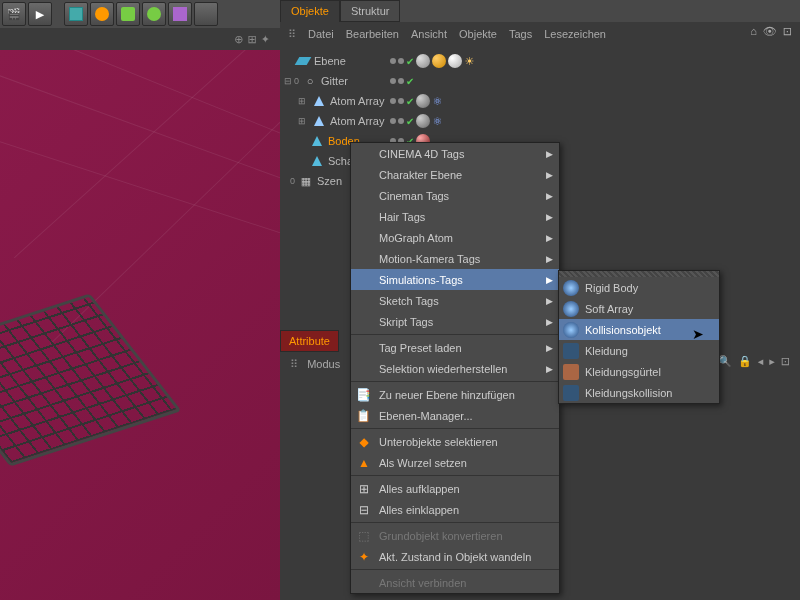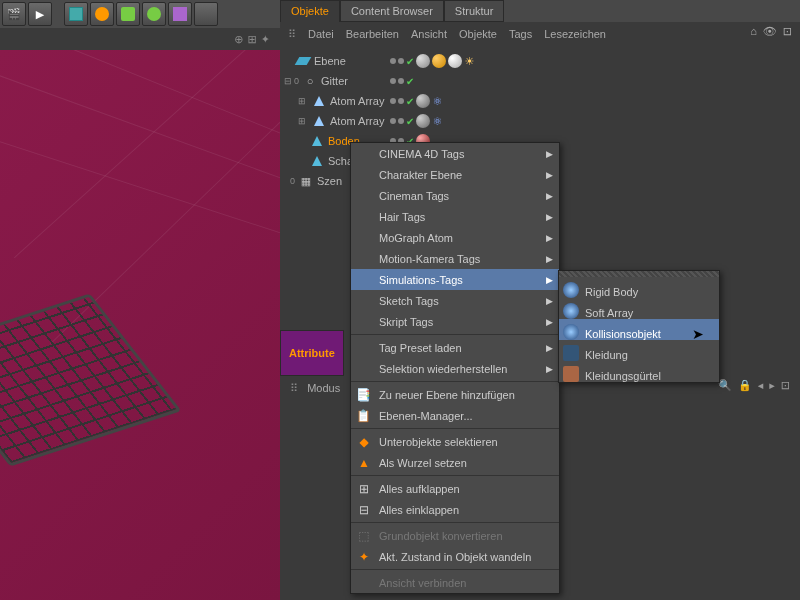--- a/index.html
+++ b/index.html
@@ -27,33 +27,33 @@
 .tree-icon { width: 14px; height: 14px; margin: 0 4px; display: inline-flex; align-items: center; justify-content: center; }
 .expand { color: #888; font-size: 9px; width: 10px; display: inline-block; }
 .plane-ico { width: 12px; height: 8px; background: #4ac; transform: skewX(-30deg); }
 .cone-ico { width: 0; height: 0; border-left: 5px solid transparent; border-right: 5px solid transparent; border-bottom: 10px solid #5bd; }
 .tag-col { position: absolute; left: 110px; top: 0; display: flex; align-items: center; gap: 2px; height: 20px; }
 .dot { width: 6px; height: 6px; border-radius: 50%; background: #666; }
 .dot.gr { background: #888; }
 .chk { color: #5c5; font-size: 10px; }
 .tag-ball { width: 14px; height: 14px; border-radius: 50%; display: inline-block; }
 .attr-panel { position: absolute; left: 280px; top: 330px; right: 0; background: #3a3a3a; }
-.attr-tab { display: inline-block; padding: 16px 8px; color: #f90; border: 1px solid #2a2a2a; background: #701a75; font-weight: bold; }
+.attr-tab { display: inline-block; padding: 4px 8px; color: #f90; border: 1px solid #2a2a2a; background: #7f1d1d; }
 .attr-bar { padding: 6px 10px; color: #aaa; position: relative; }
 .attr-icons { position: absolute; right: 10px; top: 3px; display: flex; gap: 6px; color: #999; }
 .context-menu { position: absolute; left: 350px; top: 142px; width: 210px; background: #4a4a4a; border: 1px solid #222; box-shadow: 2px 2px 6px rgba(0,0,0,0.5); z-index: 10; }
 .menu-item { display: flex; align-items: center; height: 21px; padding: 0 8px 0 28px; position: relative; color: #ccc; }
 .menu-item.hl { background: #5a7aa8; color: #fff; }
 .menu-item .arrow { position: absolute; right: 6px; font-size: 9px; }
 .menu-item .micon { position: absolute; left: 5px; width: 16px; height: 16px; display: flex; align-items: center; justify-content: center; font-size: 12px; }
 .menu-item.dis { color: #777; }
 .menu-sep { height: 1px; background: #333; margin: 2px 0; }
 .submenu { position: absolute; left: 558px; top: 270px; width: 162px; background: #4a4a4a; border: 1px solid #222; box-shadow: 2px 2px 6px rgba(0,0,0,0.5); z-index: 11; }
 .submenu-header { height: 6px; background: repeating-linear-gradient(45deg,#555 0,#555 2px,#444 2px,#444 4px); }
-.sub-item { display: flex; align-items: flex-end; height: 21px; padding: 0 0 0 26px; position: relative; color: #ccc; }
+.sub-item { display: flex; align-items: center; height: 21px; padding: 0 0 0 26px; position: relative; color: #ccc; }
 .sub-item.hl { background: #5a7aa8; color: #fff; }
 .sub-item .sicon { position: absolute; left: 4px; width: 16px; height: 16px; border-radius: 50%; }
 .cursor { position: absolute; left: 692px; top: 326px; font-size: 14px; color: #000; z-index: 20; pointer-events: none; }
 </style>
 </head>
 <body>
 
 <div class="toolbar">
   <div class="tool-btn">
       <span style="color:#fff">🎬</span>
@@ -91,21 +91,20 @@
   <div class="floor-line" style="top:80px;transform:rotate(20deg);left:-100px"></div>
   <div class="floor-line" style="top:140px;transform:rotate(18deg);left:-100px"></div>
   <div class="floor-line" style="top:40px;transform:rotate(-42deg);left:-50px"></div>
   <div class="floor-line" style="top:120px;transform:rotate(-44deg);left:-20px"></div>
   <div class="grid-obj"></div>
 </div>
 
 <div class="right-panel">
   <div class="tabs">
     <div class="tab active">Objekte</div>
-    <div class="tab">Content Browser</div>
     <div class="tab">Struktur</div>
   </div>
   <div class="menubar">
     <span style="color:#888;margin-left:-8px">⠿</span>
     <span>Datei</span>
     <span>Bearbeiten</span>
     <span>Ansicht</span>
     <span>Objekte</span>
     <span>Tags</span>
     <span>Lesezeichen</span>
@@ -321,15 +320,19 @@
       <span>Kollisionsobjekt</span>
     </div>
   <div class="sub-item">
       <span class="sicon" style="background:#357;border-radius:2px"></span>
       <span>Kleidung</span>
     </div>
   <div class="sub-item">
       <span class="sicon" style="background:#a64;border-radius:2px"></span>
       <span>Kleidungsgürtel</span>
     </div>
+  <div class="sub-item">
+      <span class="sicon" style="background:#357;border-radius:2px"></span>
+      <span>Kleidungskollision</span>
+    </div>
 </div>
 
 <div class="cursor">➤</div>
 
 </body></html>

